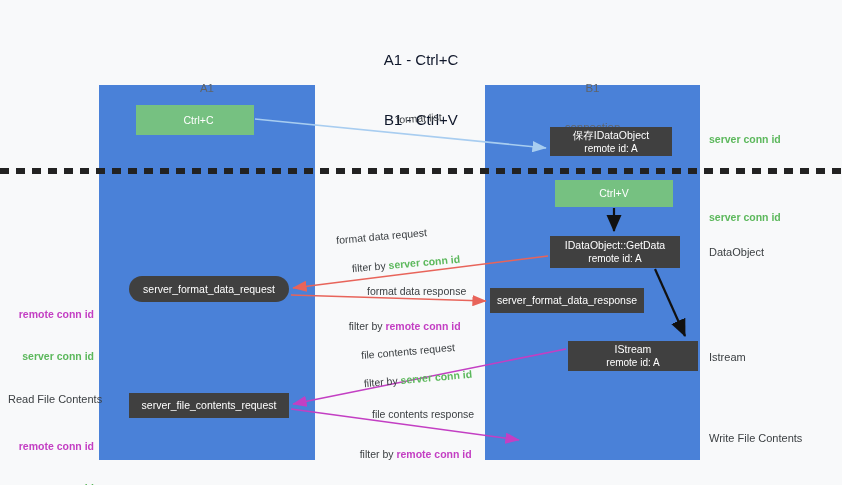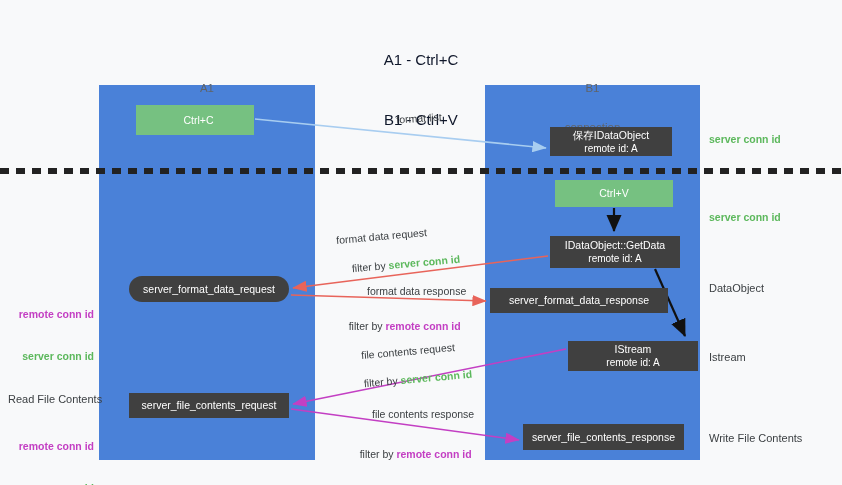--- a/index.html
+++ b/index.html
@@ -81,21 +81,21 @@
   }
   .box.green  { background: #76c181; }
   .box.orange { background: #404040; }
   .box-line2 { font-size: 10px; line-height: 13px; }
 
   #box-ctrlc        { left: 136px; top: 105px; width: 118px; height: 30px; padding-left: 11px; }
   #box-save-ido     { left: 550px; top: 127px; width: 122px; height: 29px; }
   #box-ctrlv        { left: 555px; top: 180px; width: 118px; height: 27px; }
   #box-getdata      { left: 550px; top: 236px; width: 130px; height: 32px; }
   #box-fmt-req      { left: 129px; top: 276px; width: 160px; height: 26px; border-radius: 13px; }
-  #box-fmt-resp     { left: 490px; top: 288px; width: 178px; height: 25px; }
+  #box-fmt-resp     { left: 490px; top: 288px; width: 154px; height: 25px; }
   #box-istream      { left: 568px; top: 341px; width: 130px; height: 30px; }
   #box-file-req     { left: 129px; top: 393px; width: 160px; height: 25px; }
   #box-file-resp    { left: 523px; top: 424px; width: 161px; height: 26px; }
 
   
   .caption {
     font-size: 10.5px;
     line-height: 14px;
     color: #3c4043;
     white-space: pre;
@@ -118,21 +118,21 @@
   .side-label {
     font-size: 10.5px;
     line-height: 14px;
     white-space: pre;
   }
   .green-id  { color: #5cb85c; font-weight: bold; }
   .purple-id { color: #c33fc3; font-weight: bold; }
 
   #lbl-server-top    { left: 709px; top: 132px; }
   #lbl-server-mid    { left: 709px; top: 210px; }
-  #lbl-dataobject    { left: 709px; top: 245px; font-size: 11px; color:#3c4043;margin-top:36px; }
+  #lbl-dataobject    { left: 709px; top: 245px; font-size: 11px; color:#3c4043; }
   #lbl-istream       { left: 709px; top: 350px; font-size: 11px; color:#3c4043; }
   #lbl-writefile     { left: 709px; top: 431px; font-size: 11px; color:#3c4043; }
 
   #lbl-left-conn {
     left: 8px; top: 279px;
     text-align: right;
     width: 86px;
   }
   #lbl-readfile {
     left: 8px; top: 392px;
@@ -229,23 +229,20 @@
 
   <div class="abs box orange" id="box-istream">
     <div>IStream</div>
     <div class="box-line2">remote id: A</div>
   </div>
 
   <div class="abs box orange" id="box-file-req">
     <div>server_file_contents_request</div>
   </div>
 
-  <div class="abs box orange" id="box-file-resp">
-    <div>server_file_contents_response</div>
-  </div>
 
   <div class="abs caption" id="cap-format-list">format list</div>
 
   <div class="abs caption" id="cap-fmt-req">format data request</div>
   <div class="abs caption" id="cap-fmt-req2">
     <span>filter by </span><span class="green-id">server conn id</span>
   </div>
 
   <div class="abs caption" id="cap-fmt-resp">format data response</div>
   <div class="abs caption" id="cap-fmt-resp2">

